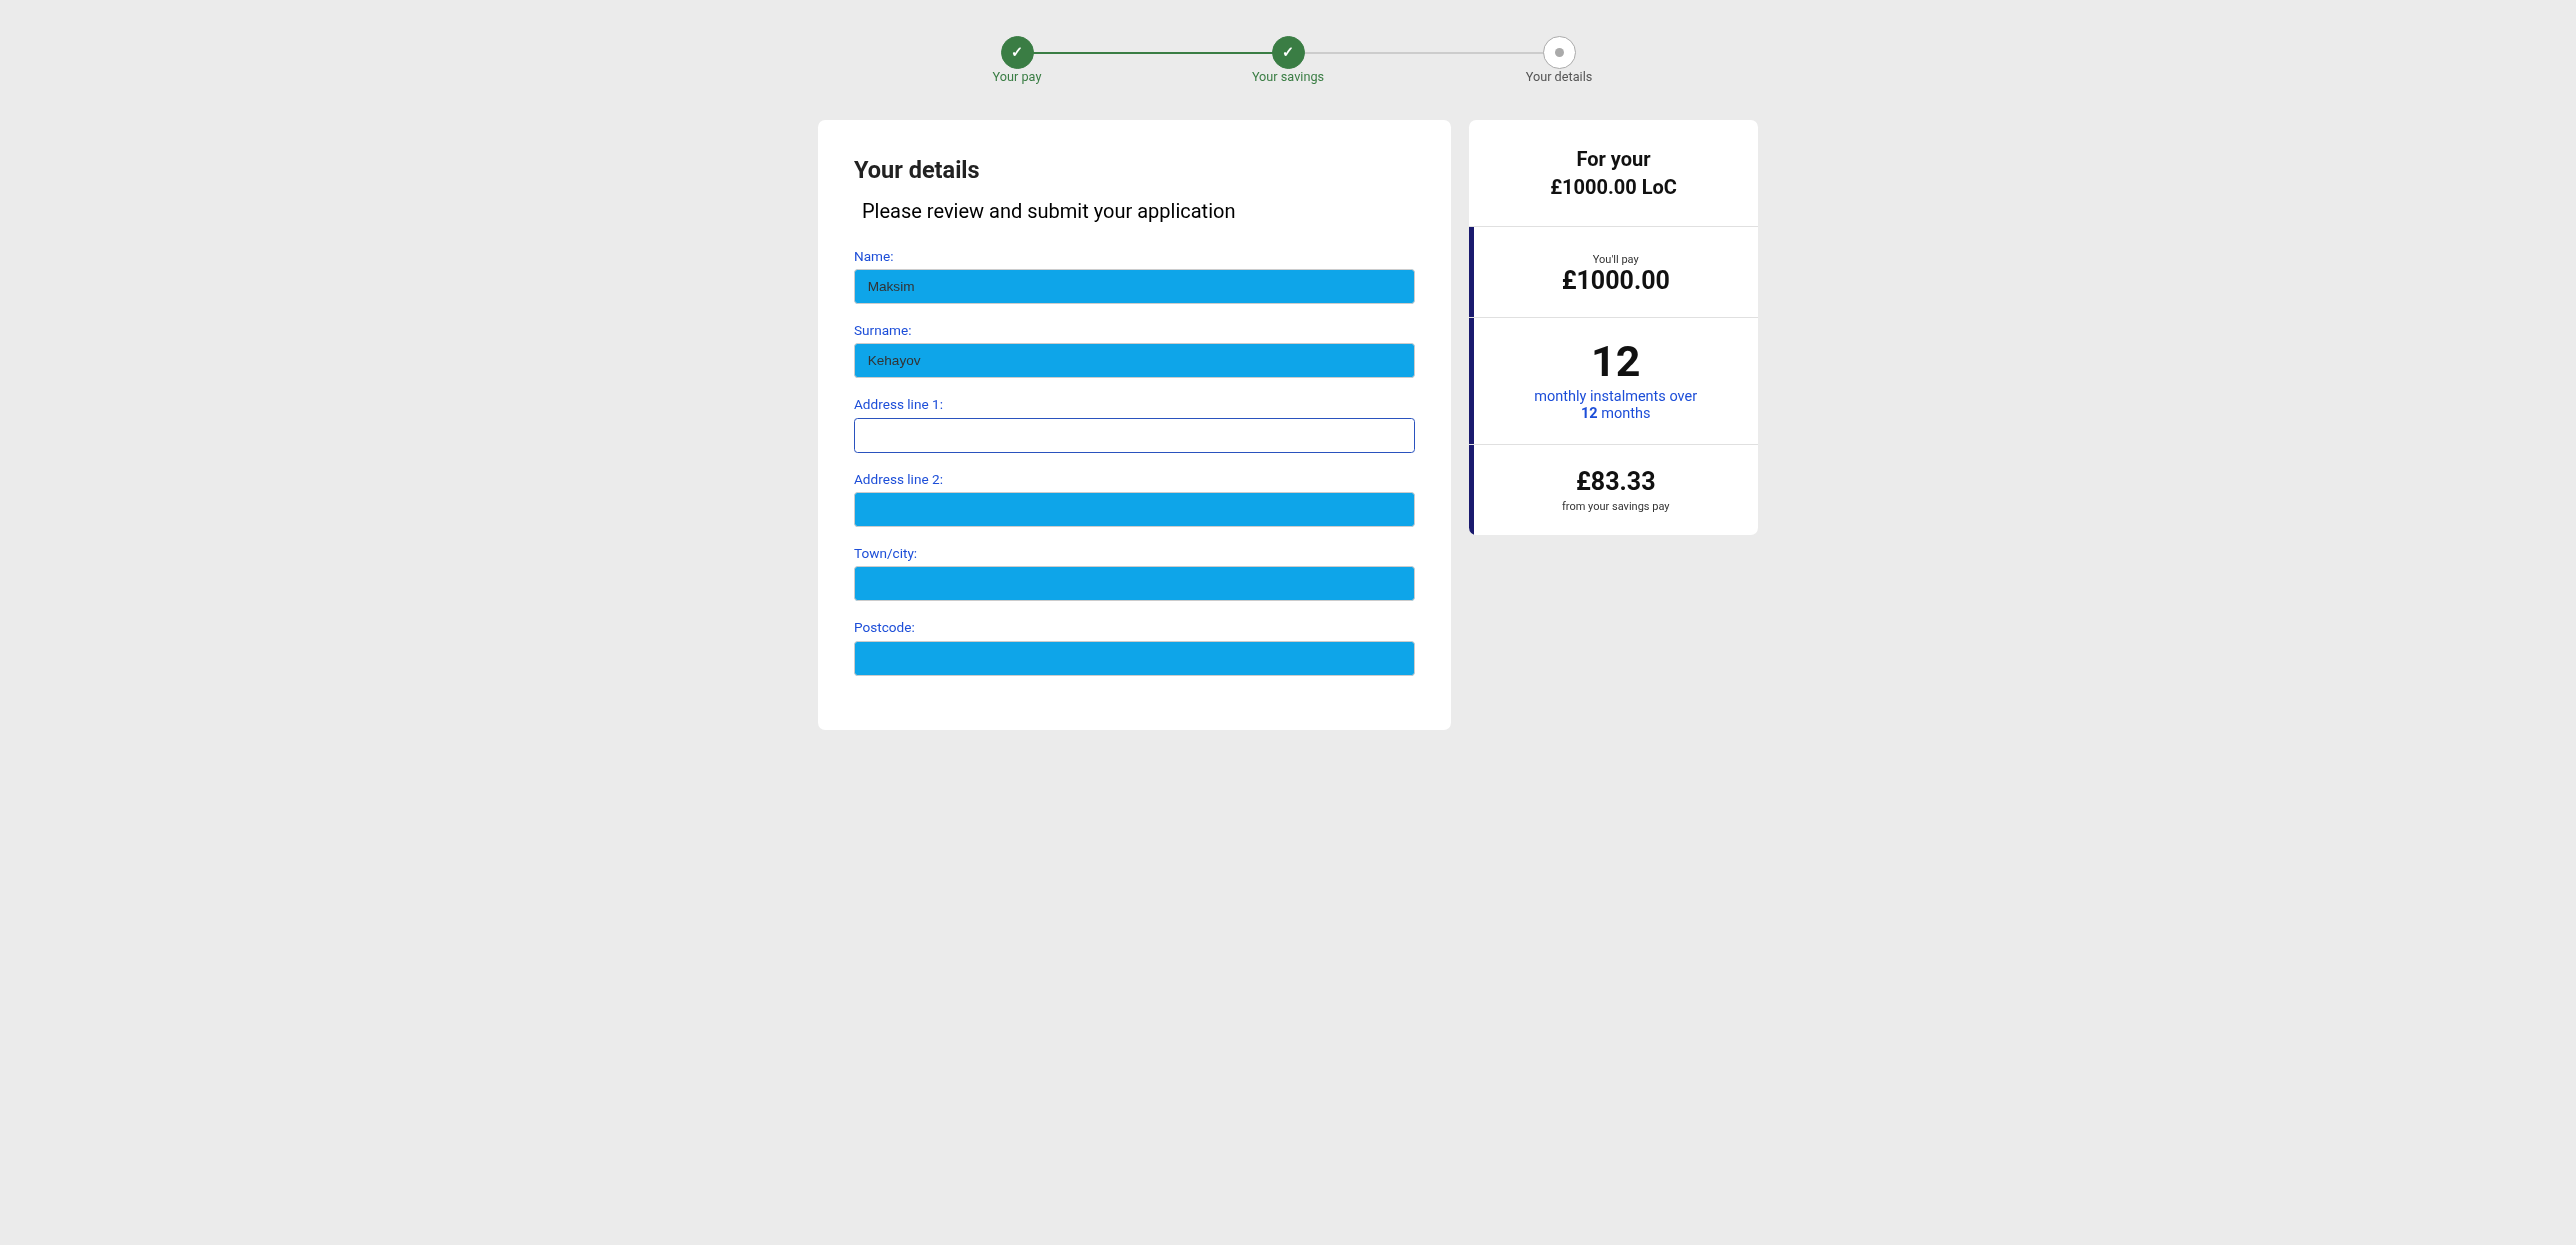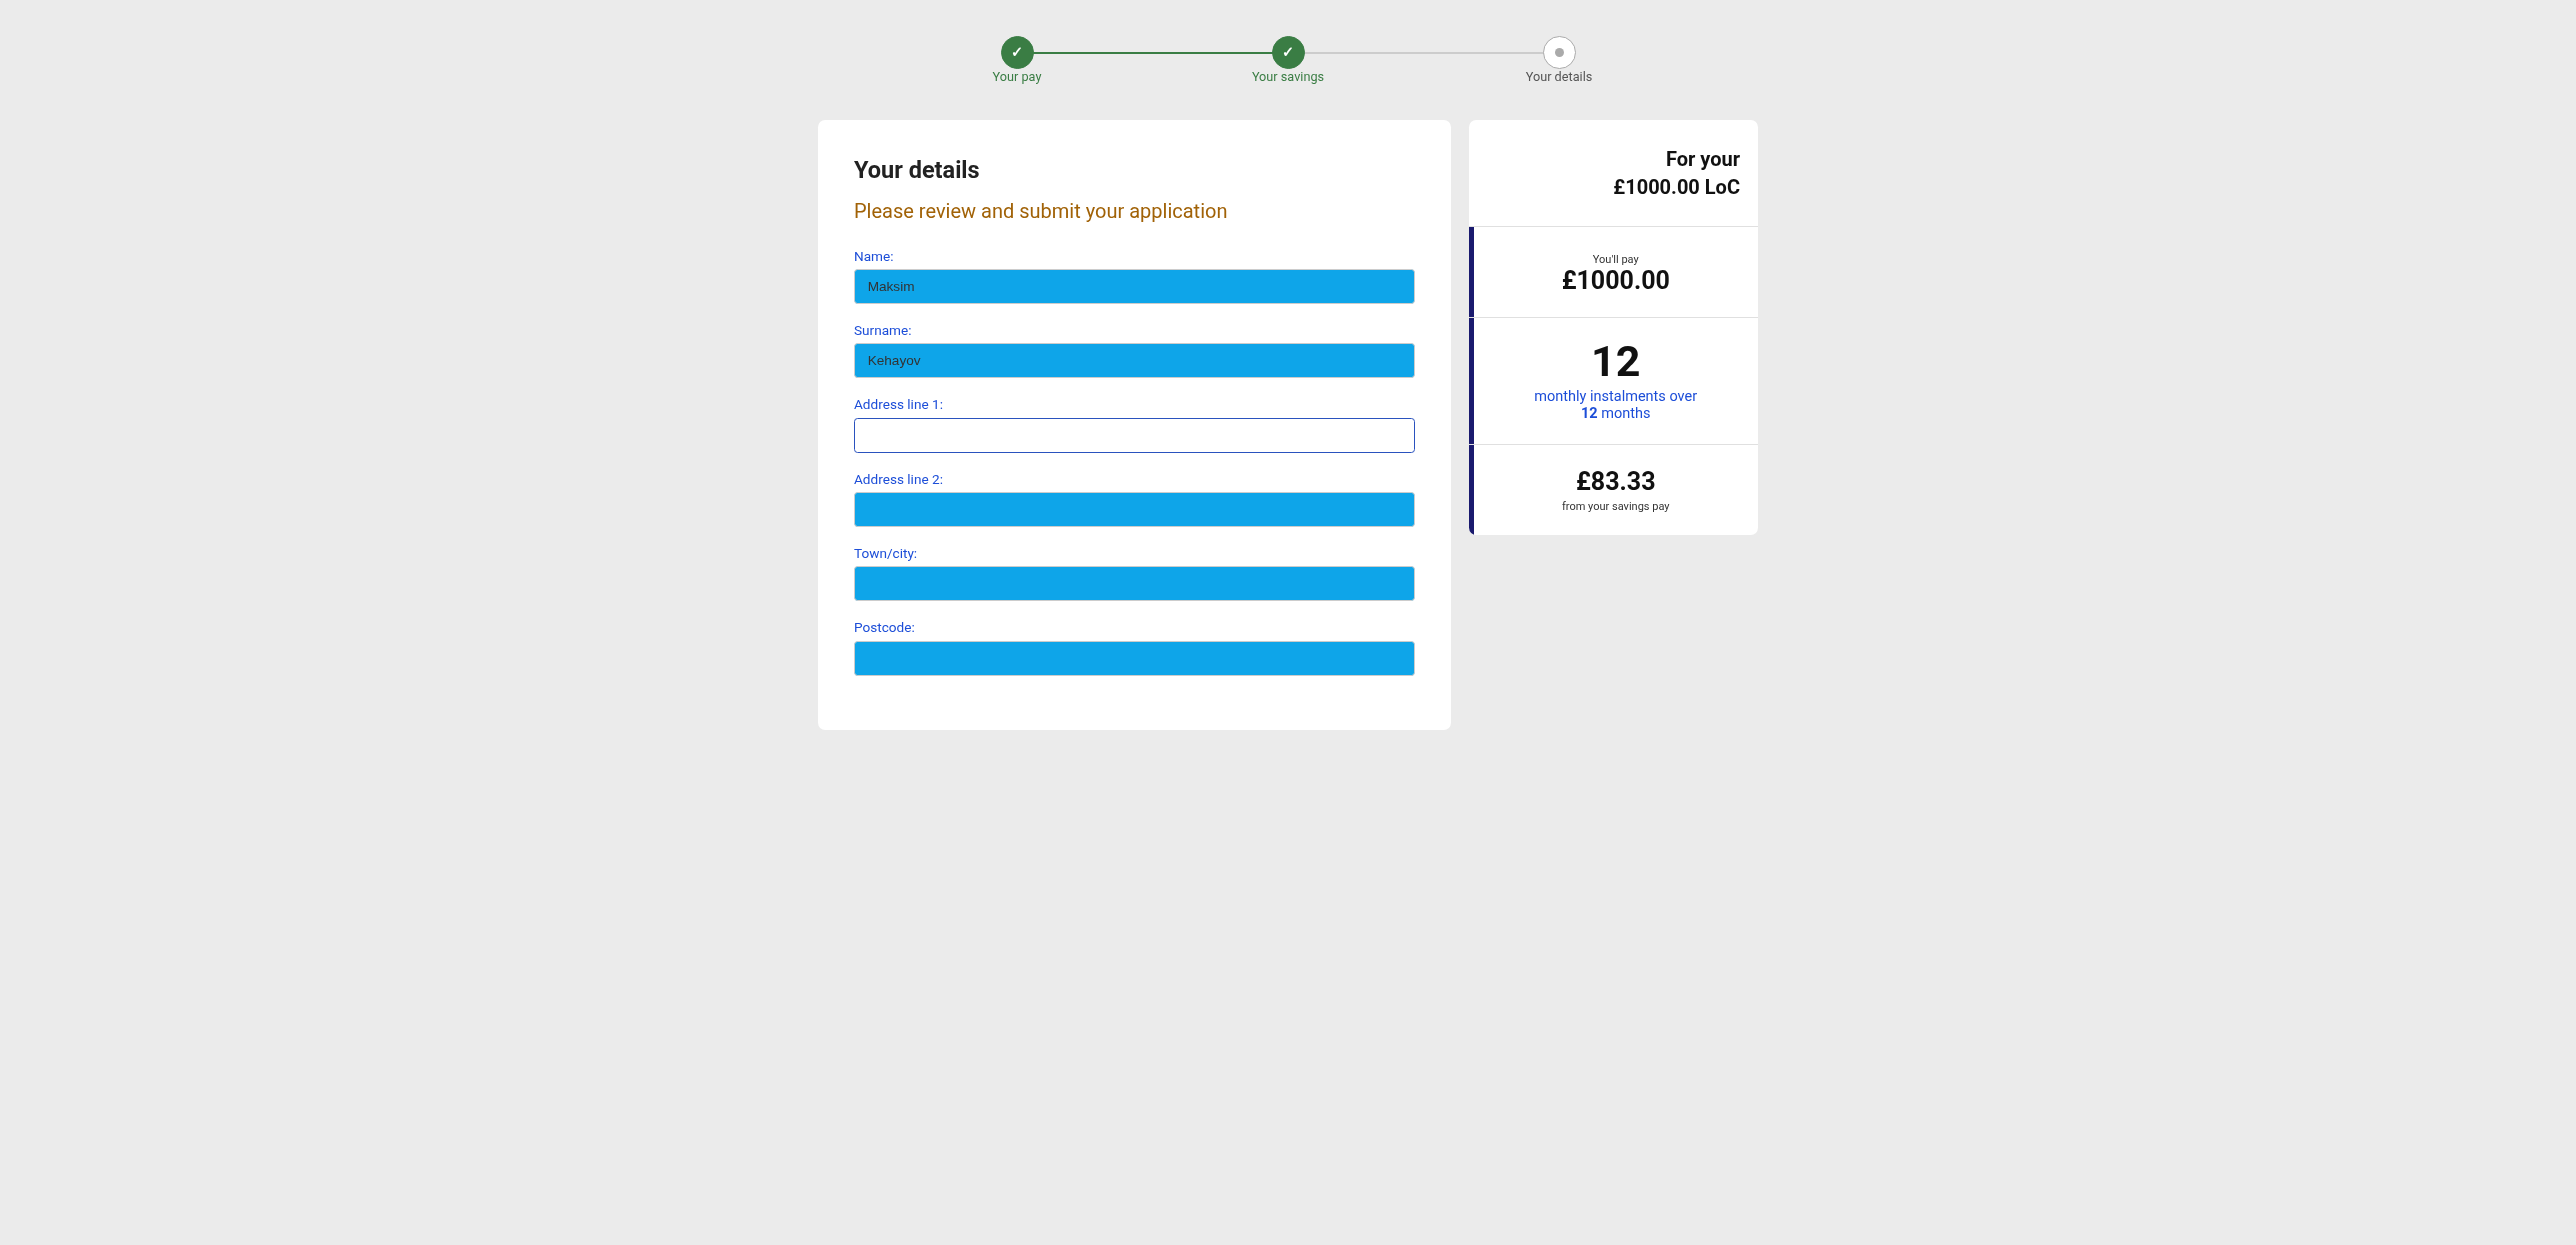--- a/index.html
+++ b/index.html
@@ -128,22 +128,23 @@
     .form-panel h1 {
       font-size: 23.5px;
       font-weight: 700;
       color: #222;
       margin-bottom: 14.5px;
     }
 
     .form-panel h2 {
       font-size: 20px;
       font-weight: 400;
-      color: #a16207;
+      color: #000000;
       margin-bottom: 25px;
+      margin-left: 8px;
     }
 
     .form-group {
       margin-bottom: 18px;
     }
 
     .form-group label {
       display: block;
       font-size: 13.6px;
       color: #1d4ed8;
@@ -170,21 +171,21 @@
     .summary-panel {
       background: white;
       border-radius: 7.2px;
       width: 289px;
       flex-shrink: 0;
       overflow: hidden;
     }
 
     .summary-header {
       padding: 25px 18px;
-      text-align: right;
+      text-align: center;
       border-bottom: 0.9px solid #e0e0e0;
     }
 
     .summary-header h2 {
       font-size: 20px;
       font-weight: 700;
       color: #111;
       line-height: 1.4;
     }
 

